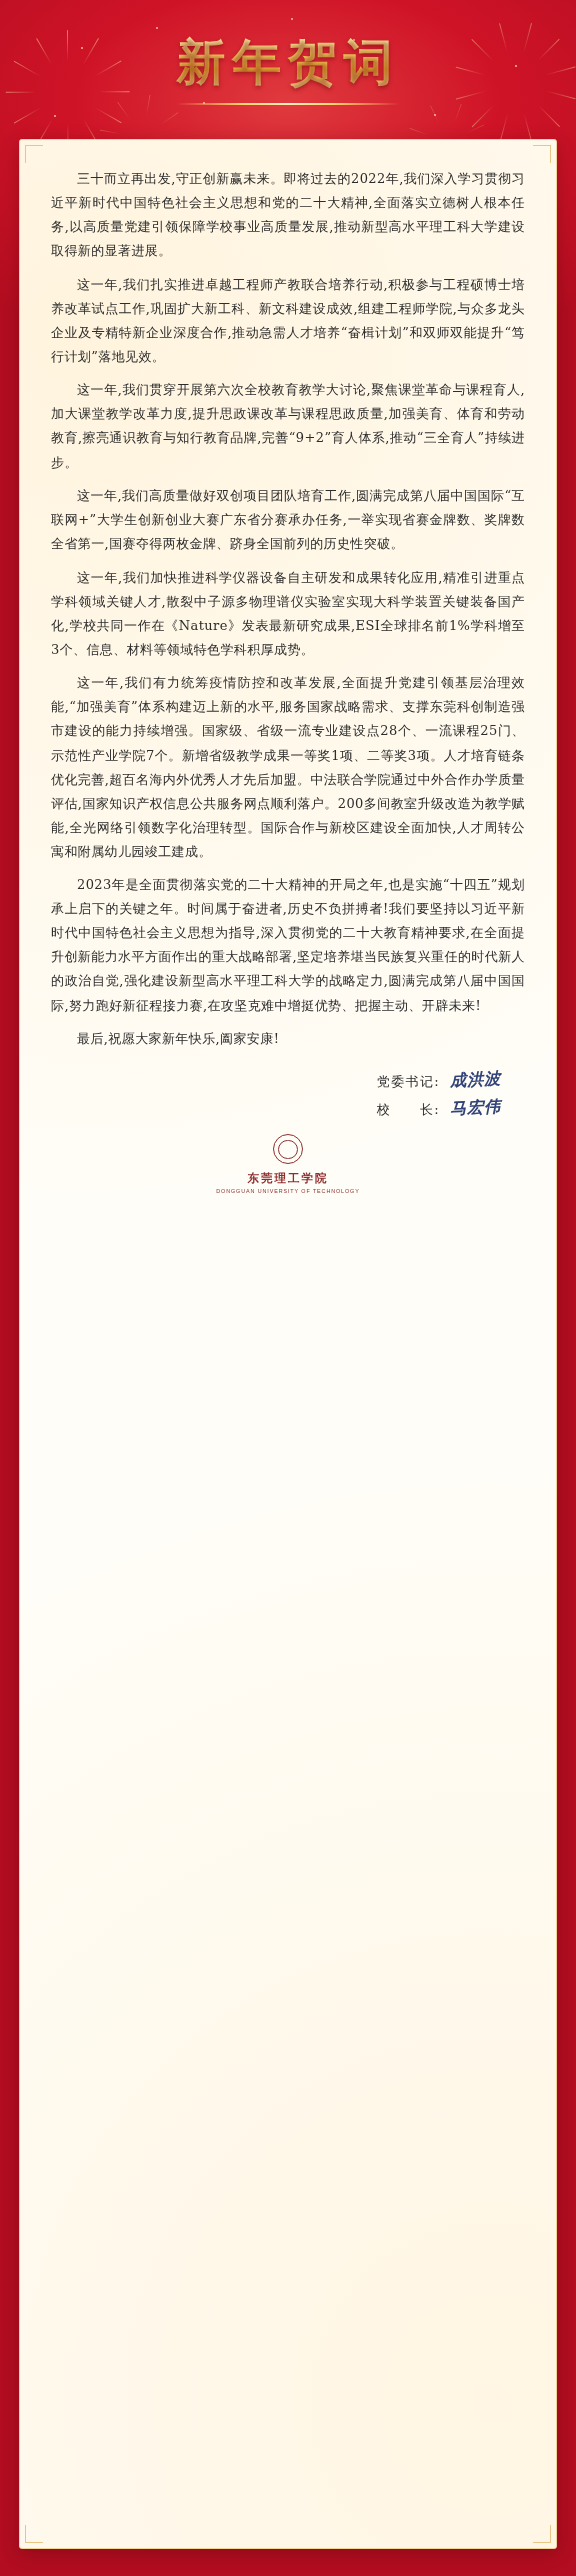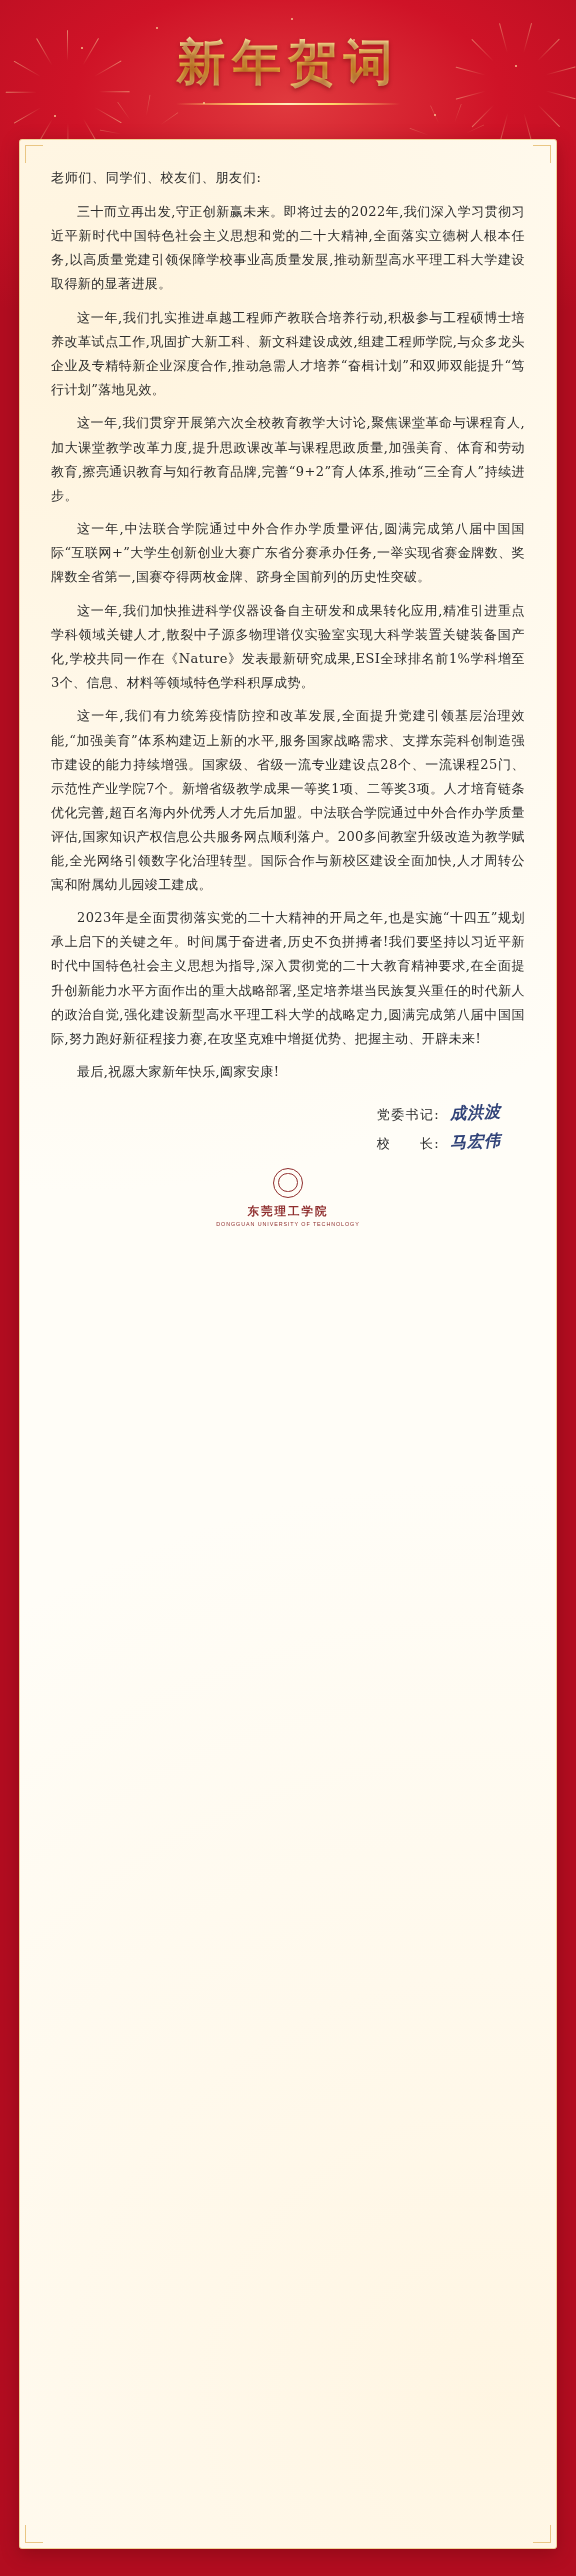--- a/index.html
+++ b/index.html
@@ -279,26 +279,25 @@
     </div>
   </div>
 
   <div class="card">
     <div class="corner tl"></div>
     <div class="corner tr"></div>
     <div class="corner bl"></div>
     <div class="corner br"></div>
 
     <div class="card-inner">
-      <div class="salutation">老师们、同学们、校友们、朋友们:</div>
 
       <p class="para">三十而立再出发,守正创新赢未来。即将过去的2022年,我们深入学习贯彻习近平新时代中国特色社会主义思想和党的二十大精神,全面落实立德树人根本任务,以高质量党建引领保障学校事业高质量发展,推动新型高水平理工科大学建设取得新的显著进展。</p>
       <p class="para">这一年,我们扎实推进卓越工程师产教联合培养行动,积极参与工程硕博士培养改革试点工作,巩固扩大新工科、新文科建设成效,组建工程师学院,与众多龙头企业及专精特新企业深度合作,推动急需人才培养“奋楫计划”和双师双能提升“笃行计划”落地见效。</p>
       <p class="para">这一年,我们贯穿开展第六次全校教育教学大讨论,聚焦课堂革命与课程育人,加大课堂教学改革力度,提升思政课改革与课程思政质量,加强美育、体育和劳动教育,擦亮通识教育与知行教育品牌,完善“9+2”育人体系,推动“三全育人”持续进步。</p>
-      <p class="para">这一年,中法联合学院通过中外合作办学质量评估,圆满完成第八届中国国际“互联网+”大学生创新创业大赛广东省分赛承办任务,一举实现省赛金牌数、奖牌数全省第一,国赛夺得两枚金牌、跻身全国前列的历史性突破。</p>
+      <p class="para">这一年,我们高质量做好双创项目团队培育工作,圆满完成第八届中国国际“互联网+”大学生创新创业大赛广东省分赛承办任务,一举实现省赛金牌数、奖牌数全省第一,国赛夺得两枚金牌、跻身全国前列的历史性突破。</p>
       <p class="para">这一年,我们加快推进科学仪器设备自主研发和成果转化应用,精准引进重点学科领域关键人才,散裂中子源多物理谱仪实验室实现大科学装置关键装备国产化,学校共同一作在《Nature》发表最新研究成果,ESI全球排名前1%学科增至3个、信息、材料等领域特色学科积厚成势。</p>
       <p class="para">这一年,我们有力统筹疫情防控和改革发展,全面提升党建引领基层治理效能,“加强美育”体系构建迈上新的水平,服务国家战略需求、支撑东莞科创制造强市建设的能力持续增强。国家级、省级一流专业建设点28个、一流课程25门、示范性产业学院7个。新增省级教学成果一等奖1项、二等奖3项。人才培育链条优化完善,超百名海内外优秀人才先后加盟。中法联合学院通过中外合作办学质量评估,国家知识产权信息公共服务网点顺利落户。200多间教室升级改造为教学赋能,全光网络引领数字化治理转型。国际合作与新校区建设全面加快,人才周转公寓和附属幼儿园竣工建成。</p>
       <p class="para">2023年是全面贯彻落实党的二十大精神的开局之年,也是实施“十四五”规划承上启下的关键之年。时间属于奋进者,历史不负拼搏者!我们要坚持以习近平新时代中国特色社会主义思想为指导,深入贯彻党的二十大教育精神要求,在全面提升创新能力水平方面作出的重大战略部署,坚定培养堪当民族复兴重任的时代新人的政治自觉,强化建设新型高水平理工科大学的战略定力,圆满完成第八届中国国际,努力跑好新征程接力赛,在攻坚克难中增挺优势、把握主动、开辟未来!</p>
       <p class="para">最后,祝愿大家新年快乐,阖家安康!</p>
 
       <div class="signature">
         <div class="sig-row">
           <span class="sig-label">党委书记:</span>
           <span class="sig-name">成洪波</span>
         </div>

